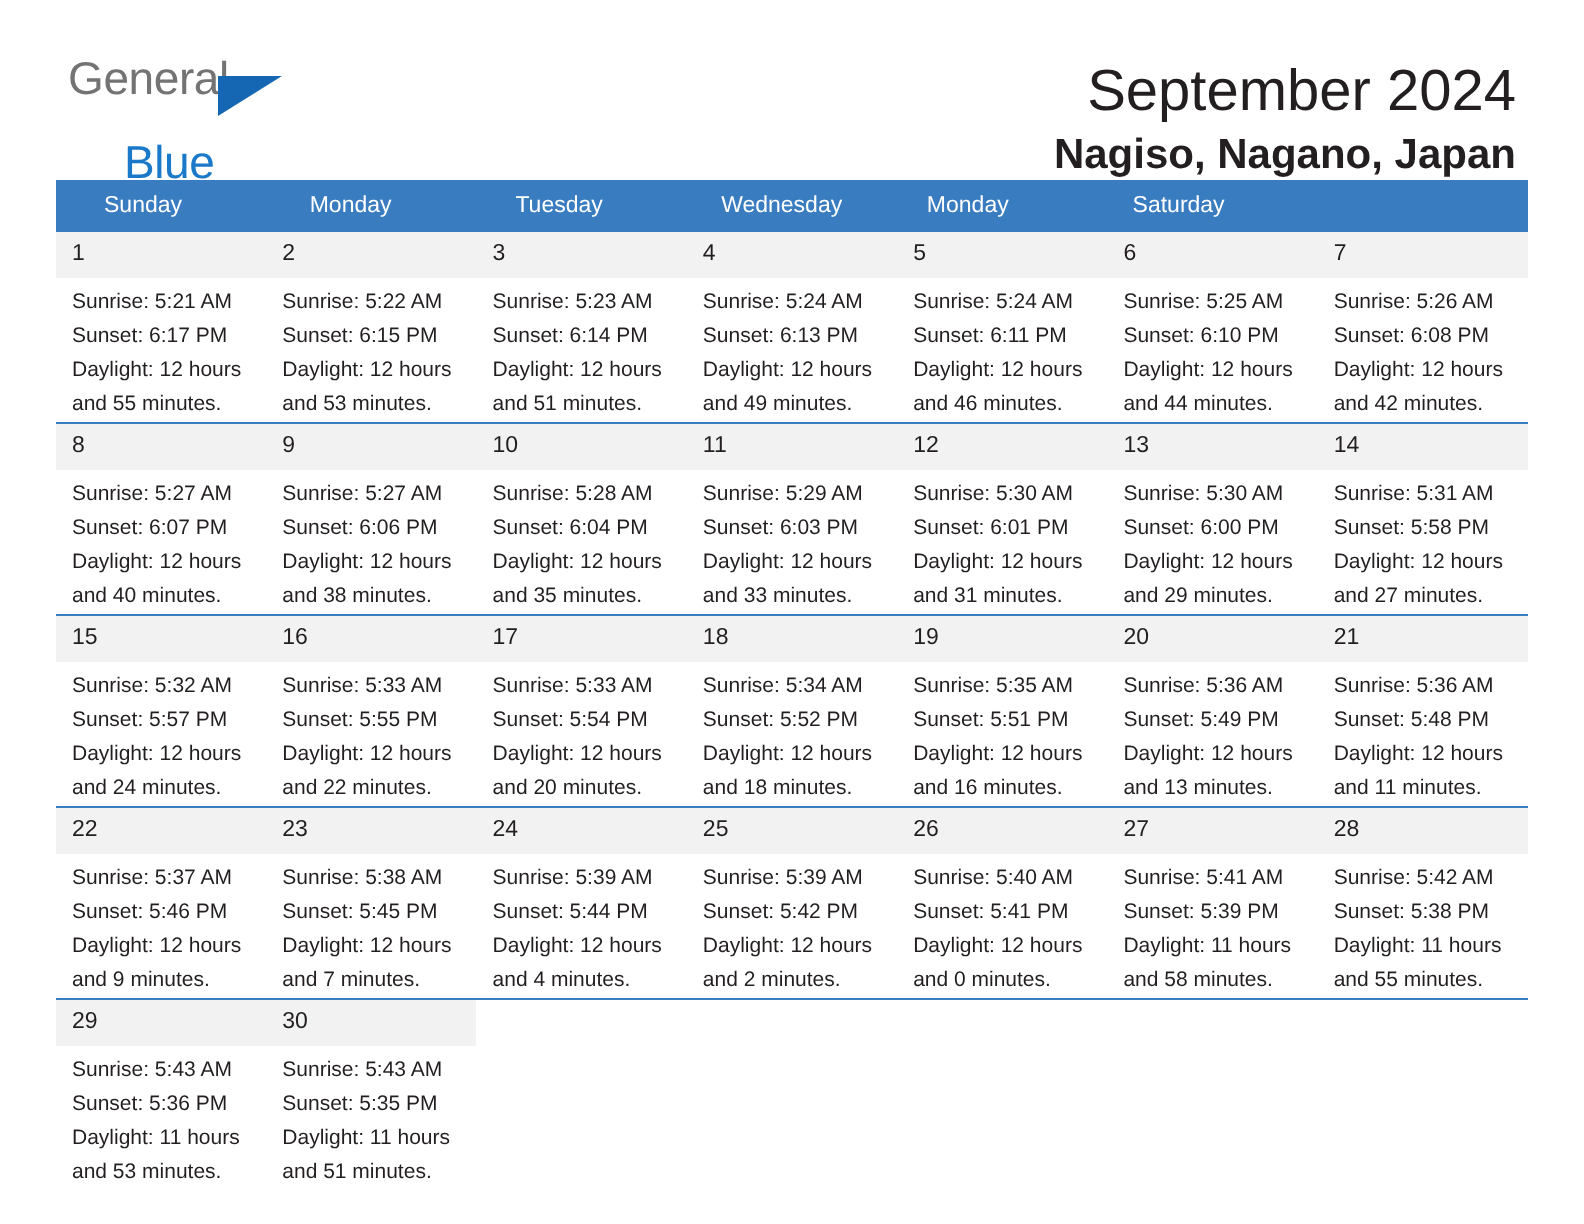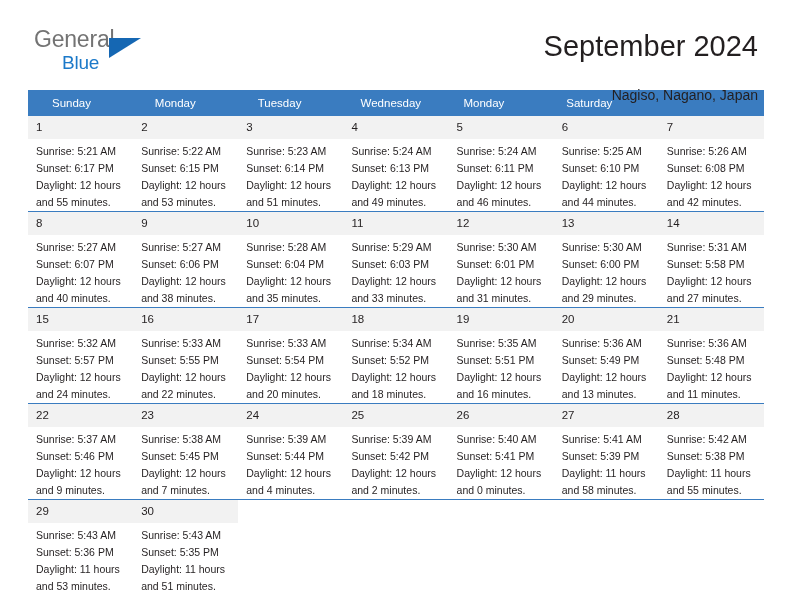--- a/index.html
+++ b/index.html
@@ -50,41 +50,42 @@
     left: 75px;
     top: 10px;
     width: 0;
     height: 0;
     border-left: 32px solid #1567b3;
     border-bottom: 20px solid transparent;
   }
   .logo-blue {
     position: absolute;
     left: 28px;
-    top: 25px;
-    font-size: 19px;
+    top: 42px;
+    font-size: 23px;
     letter-spacing: -0.2px;
     color: #1b79c9;
   }
   .titles {
     text-align: right;
     padding-top: 2px;
   }
   .cal-title {
     font-size: 29px;
     color: #231f20;
     font-weight: normal;
     line-height: 1.15;
     white-space: nowrap;
   }
   .cal-subtitle {
-    font-size: 14px;
+    font-size: 21px;
     color: #231f20;
-    margin-top: 24px;
+    margin-top: 3px;
     white-space: nowrap;
+    font-weight: bold;
   }
 
   
   .calendar {
     margin: 0 28px;
     width: 736px;
   }
   .weekdays {
     display: grid;
     grid-template-columns: repeat(7, 1fr);

